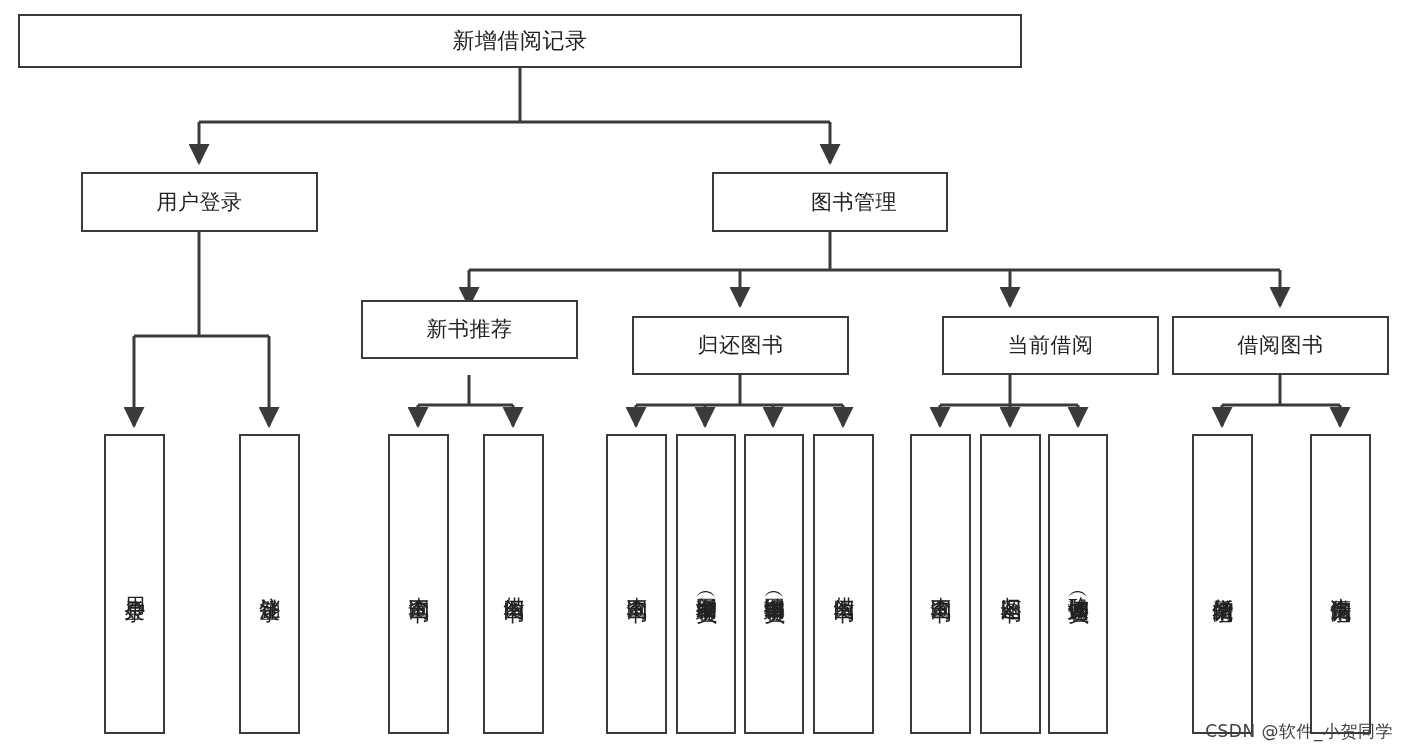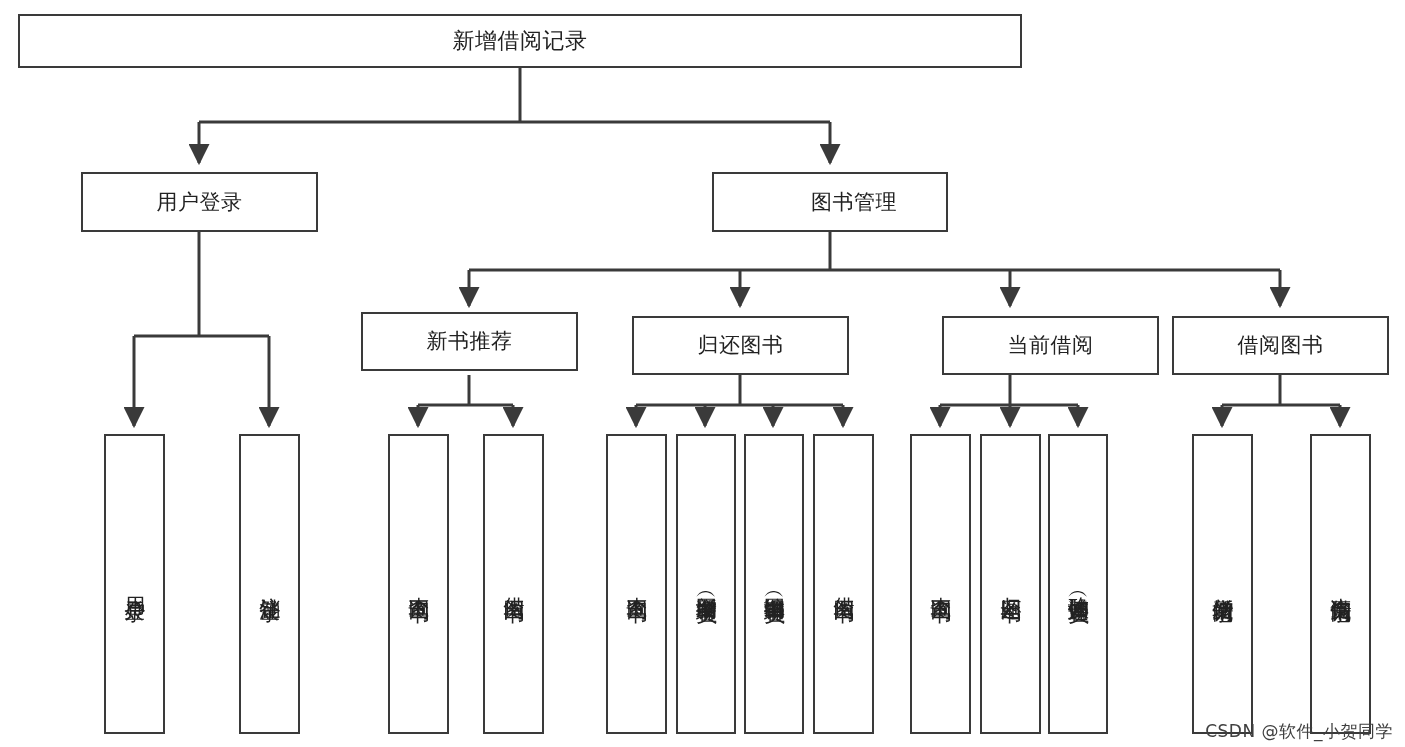--- a/index.html
+++ b/index.html
@@ -135,21 +135,21 @@
     <span class="label">新增借阅记录</span>
   </div>
 
   <div class="node" style="left:81px;top:172px;width:237px;height:60px;">
     <span class="label">用户登录</span>
   </div>
   <div class="node" style="left:712px;top:172px;width:236px;height:60px;padding-left:48px;">
     <span class="label">图书管理</span>
   </div>
 
-  <div class="node" style="left:361px;top:312px;width:217px;height:59px;">
+  <div class="node" style="left:361px;top:300px;width:217px;height:59px;">
     <span class="label">新书推荐</span>
   </div>
   <div class="node" style="left:632px;top:316px;width:217px;height:59px;">
     <span class="label">归还图书</span>
   </div>
   <div class="node" style="left:902px;top:316px;width:217px;height:59px;margin-left:40px;">
     <span class="label">当前借阅</span>
   </div>
   <div class="node" style="left:1172px;top:316px;width:217px;height:59px;">
     <span class="label">借阅图书</span>

